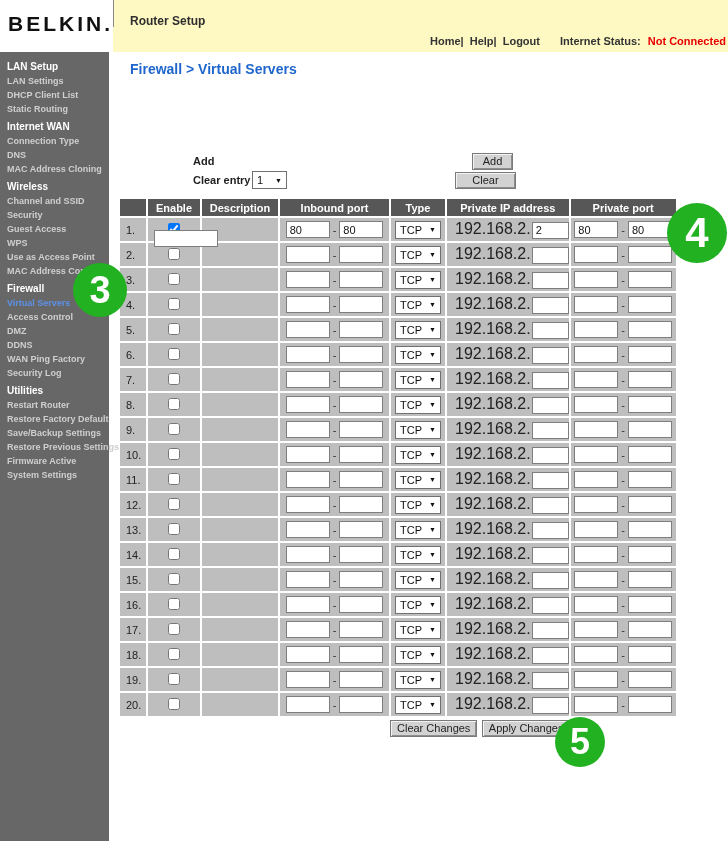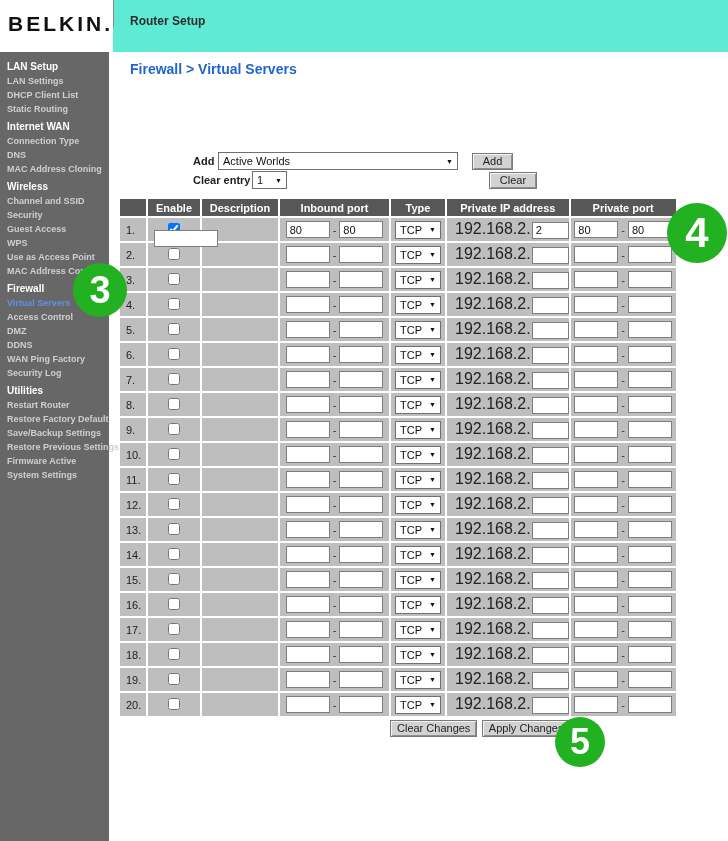--- a/index.html
+++ b/index.html
@@ -3,21 +3,21 @@
 <meta charset="utf-8">
 <style>
   * { margin:0; padding:0; box-sizing:border-box; }
   html,body { width:728px; height:841px; background:#fff; overflow:hidden;
               font-family:"Liberation Sans", sans-serif; position:relative; }
 
   
   .logo-area { position:absolute; left:0; top:0; width:113px; height:52px; background:#fff; z-index:3; }
   .logo { position:absolute; left:8px; top:12px; font-size:21px; font-weight:bold;
           letter-spacing:3px; color:#101010; }
-  .hdr-bar { position:absolute; left:113px; top:0; width:615px; height:52px; background:#5eead4; }
+  .hdr-bar { position:absolute; left:113px; top:0; width:615px; height:52px; background:#fef9c3; }
   .hdr-seam { position:absolute; left:112px; top:0; width:2px; height:27px; background:#8a8a8a; }
   .hdr-title { position:absolute; left:17px; top:14px; font-size:12px; font-weight:bold; color:#2e2e2e; }
   .hdr-links { position:absolute; right:2px; top:35px; font-size:11px; font-weight:bold; color:#333;
                white-space:nowrap; }
   .hdr-links .lnk { cursor:pointer; margin-right:3px; }
   .hdr-links .status-lbl { margin-left:14px; }
   .hdr-links .status-val { color:#e80000; margin-left:4px; }
 
   
   .sidebar { position:absolute; left:0; top:52px; width:109px; height:789px; background:#676767;
@@ -42,21 +42,21 @@
   .bottom-btns { position:absolute; left:281px; top:666px; }
 
   .form-lbl { position:absolute; font-size:11px; font-weight:bold; color:#222; }
   .fakesel { display:inline-flex; align-items:center; justify-content:space-between;
              background:#fff; border:1px solid #707070; height:18px; padding:0 4px;
              font-size:11px; color:#111; cursor:pointer; }
   .fakesel .arr { font-size:7px; color:#111; margin-left:5px; }
   .add-select { position:absolute; left:109px; top:100px; width:240px; }
   .entry-select { position:absolute; left:143px; top:119px; width:35px; }
   .add-btn   { position:absolute; left:363px; top:101px; width:41px; text-align:center; }
-  .clear-btn { position:absolute; left:380px; top:120px; width:48px; text-align:center; }
+  .clear-btn { position:absolute; left:346px; top:120px; width:61px; text-align:center; }
 
   
   table.vs { position:absolute; left:118px; top:197px; border-collapse:separate; border-spacing:2px; z-index:2; }
   table.vs th { background:#575757; color:#fff; font-size:11px; font-weight:bold; height:17px;
                 padding:0 4px; text-align:center; }
   table.vs td { background:#bebebe; height:23px; font-size:11px; color:#222; vertical-align:middle; }
   .c-num { width:26px; padding-left:6px; }
   .c-en  { width:52px; text-align:center; }
   .c-desc{ width:76px; padding-left:7px; }
   .c-in  { width:109px; text-align:center; }
@@ -78,20 +78,27 @@
             display:flex; align-items:center; justify-content:center; font-weight:bold; z-index:10; }
   .circle-3 { left:73px;  top:263px; width:54px; height:54px; font-size:38px; }
   .circle-4 { left:667px; top:203px; width:60px; height:60px; font-size:42px; }
   .circle-5 { left:555px; top:717px; width:50px; height:50px; font-size:36px; }
 </style>
 </head>
 <body>
 
 <div class="hdr-bar">
   <div class="hdr-title">Router Setup</div>
+  <div class="hdr-links">
+    <span class="lnk">Home|</span>
+    <span class="lnk">Help|</span>
+    <span class="lnk">Logout</span>
+    <span class="status-lbl">Internet Status:</span>
+    <span class="status-val">Not Connected</span>
+  </div>
 </div>
 <div class="hdr-seam"></div>
 <div class="logo-area">
   <div class="logo">BELKIN.</div>
 </div>
 
 <div class="sidebar" id="sidebar">
     <div class="side-header">LAN Setup</div>
     <div class="side-item">LAN Settings</div>
     <div class="side-item">DHCP Client List</div>
@@ -122,24 +129,20 @@
     <div class="side-item">Firmware Active</div>
     <div class="side-item">System Settings</div>
   </div>
 
 <div class="content">
   <div class="page-title">Firewall &gt; Virtual Servers</div>
 
 
 
   <div class="form-lbl" style="left:84px; top:103px;">Add</div>
-  <div class="fakesel add-select">
-    <span>Active Worlds</span>
-    <span class="arr">▼</span>
-  </div>
   <span class="btn add-btn">Add</span>
 
   <div class="form-lbl" style="left:84px; top:122px;">Clear entry</div>
   <div class="fakesel entry-select">
     <span>1</span>
     <span class="arr">▼</span>
   </div>
   <span class="btn clear-btn">Clear</span>
 
   <div class="bottom-btns">

